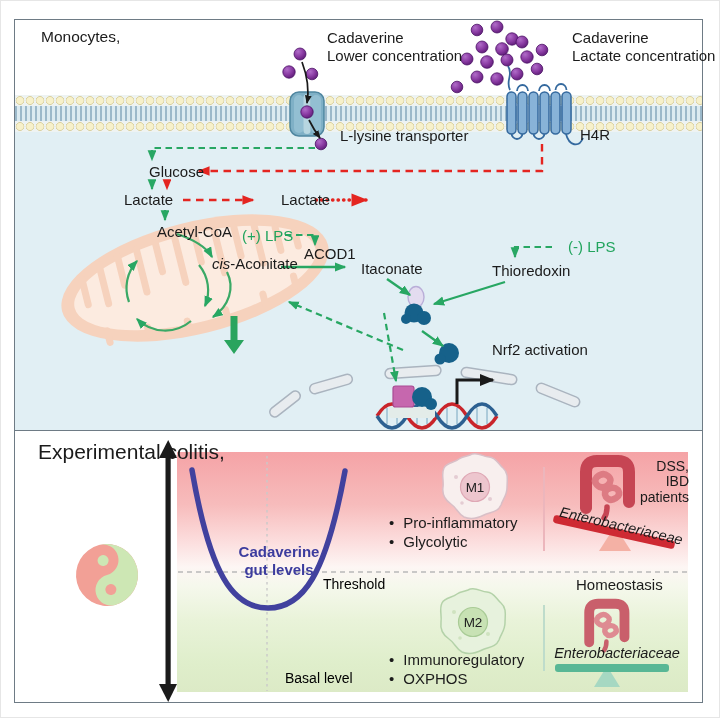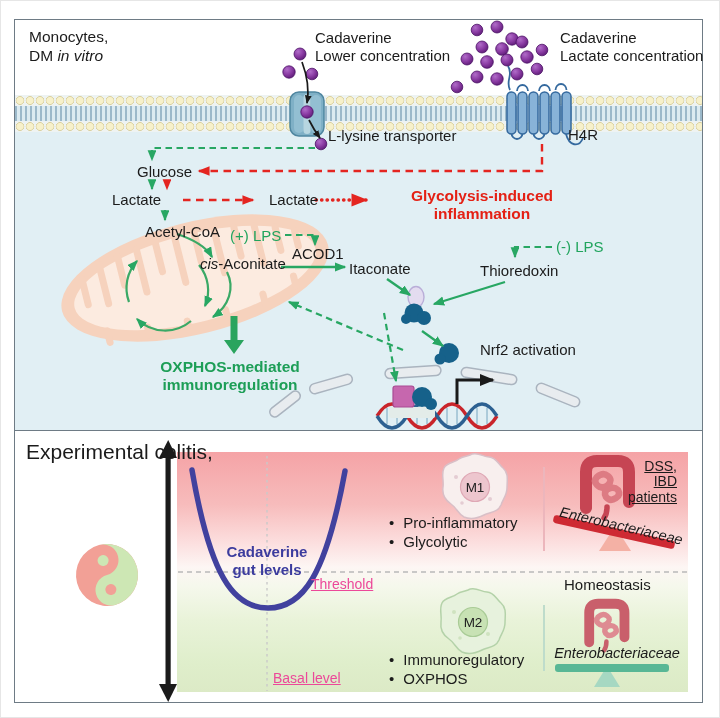--- a/index.html
+++ b/index.html
@@ -1,25 +1,25 @@
 <!DOCTYPE html>
 <html><head>
 <meta charset="utf-8">
 <style>
   html,body{margin:0;padding:0;background:#fff;}
   #canvas{position:relative;width:720px;height:718px;background:#fff;border:1px solid #e6e6e6;
           box-sizing:border-box;font-family:"Liberation Sans",sans-serif;color:#1b1b1b;overflow:hidden;}
   .frame{position:absolute;left:13px;top:18px;width:689px;height:684px;border:1.5px solid #6e7b85;box-sizing:border-box;}
-  .lbl{position:absolute;font-size:15px;line-height:1.2;white-space:nowrap;z-index:6;}
-  .small{font-size:14px;text-decoration:underline;}
+  .lbl{position:absolute;font-size:15px;line-height:1.2;white-space:nowrap;z-index:6;margin-left:12px;}
+  .small{font-size:14px;}
   .center{text-align:center;white-space:normal;}
   .green{color:#21a45d;}
   .red-bold{color:#e42014;font-weight:bold;font-size:15.5px;line-height:1.15;}
   .green-bold{color:#1d9e57;font-weight:bold;font-size:15.5px;line-height:1.15;}
-  .gray{color:#ec4899;}
+  .gray{color:#000000;}
   .blue-bold{color:#3c3c9e;font-weight:bold;}
   .it{font-style:italic;}
   
   .top-panel{position:absolute;left:0;top:0;width:100%;height:411px;background:#fff;z-index:0;}
   .cyan{position:absolute;left:0;top:112px;width:100%;height:299px;background:#e1eff4;}
   .membrane{position:absolute;left:0;top:75px;width:100%;height:37px;z-index:1;}
   .mem-heads{height:11px;background-color:#eef3f2;
      background-image:radial-gradient(circle at 5px 5.5px,#f7f1cb 3.1px,#d9cf9e 4.1px,rgba(0,0,0,0) 4.6px);
      background-size:10px 11px;}
   .mem-tails{height:15px;background:repeating-linear-gradient(90deg,#9cb9ca 0 1.6px,#dcebf1 1.6px 5px);}
@@ -278,61 +278,52 @@
     </g>
 
     <g>
       <polygon points="579,667 605,667 592,646" fill="#a6d8c2"></polygon>
       <rect x="540" y="644" width="114" height="8" rx="3" fill="#58b795"></rect>
     </g>
   </svg>
 
   <div class="lbl" style="left:14px;top:7px;font-size:15.5px;line-height:1.25;">
     <div>Monocytes,</div>
-    <div><span>DM</span> <span class="it">in vitro</span></div>
   </div>
 
   <div class="lbl" style="left:300px;top:9px;">
     <div>Cadaverine</div>
     <div>Lower concentration</div>
   </div>
   <div class="lbl" style="left:545px;top:9px;">
     <div>Cadaverine</div>
     <div>Lactate concentration</div>
   </div>
 
   <div class="lbl" style="left:313px;top:107px;">L-lysine transporter</div>
   <div class="lbl" style="left:553px;top:106px;">H4R</div>
 
   <div class="lbl" style="left:122px;top:143px;">Glucose</div>
   <div class="lbl" style="left:97px;top:171px;">Lactate</div>
   <div class="lbl" style="left:254px;top:171px;">Lactate</div>
 
-  <div class="lbl red-bold center" style="left:368px;top:167px;width:198px;">
-    <div>Glycolysis-induced</div>
-    <div>inflammation</div>
-  </div>
 
   <div class="lbl" style="left:130px;top:203px;">Acetyl-CoA</div>
   <div class="lbl green" style="left:215px;top:207px;">(+) LPS</div>
   <div class="lbl" style="left:277px;top:225px;text-align:right;">ACOD1</div>
 
   <div class="lbl" style="left:185px;top:235px;">
     <span class="it">cis</span><span>-Aconitate</span>
   </div>
 
   <div class="lbl" style="left:334px;top:240px;">Itaconate</div>
   <div class="lbl" style="left:465px;top:242px;">Thioredoxin</div>
   <div class="lbl green" style="left:541px;top:218px;">(-) LPS</div>
   <div class="lbl" style="left:465px;top:321px;">Nrf2 activation</div>
 
-  <div class="lbl green-bold center" style="left:134px;top:338px;width:162px;">
-    <div>OXPHOS-mediated</div>
-    <div>immunoregulation</div>
-  </div>
 
   <div class="lbl" style="left:11px;top:419px;font-size:21px;line-height:1.25;">
     <div>Experimental colitis,</div>
   </div>
 
   <div class="lbl blue-bold center" style="left:196px;top:523px;width:112px;">
     <div>Cadaverine</div>
     <div>gut levels</div>
   </div>
 

